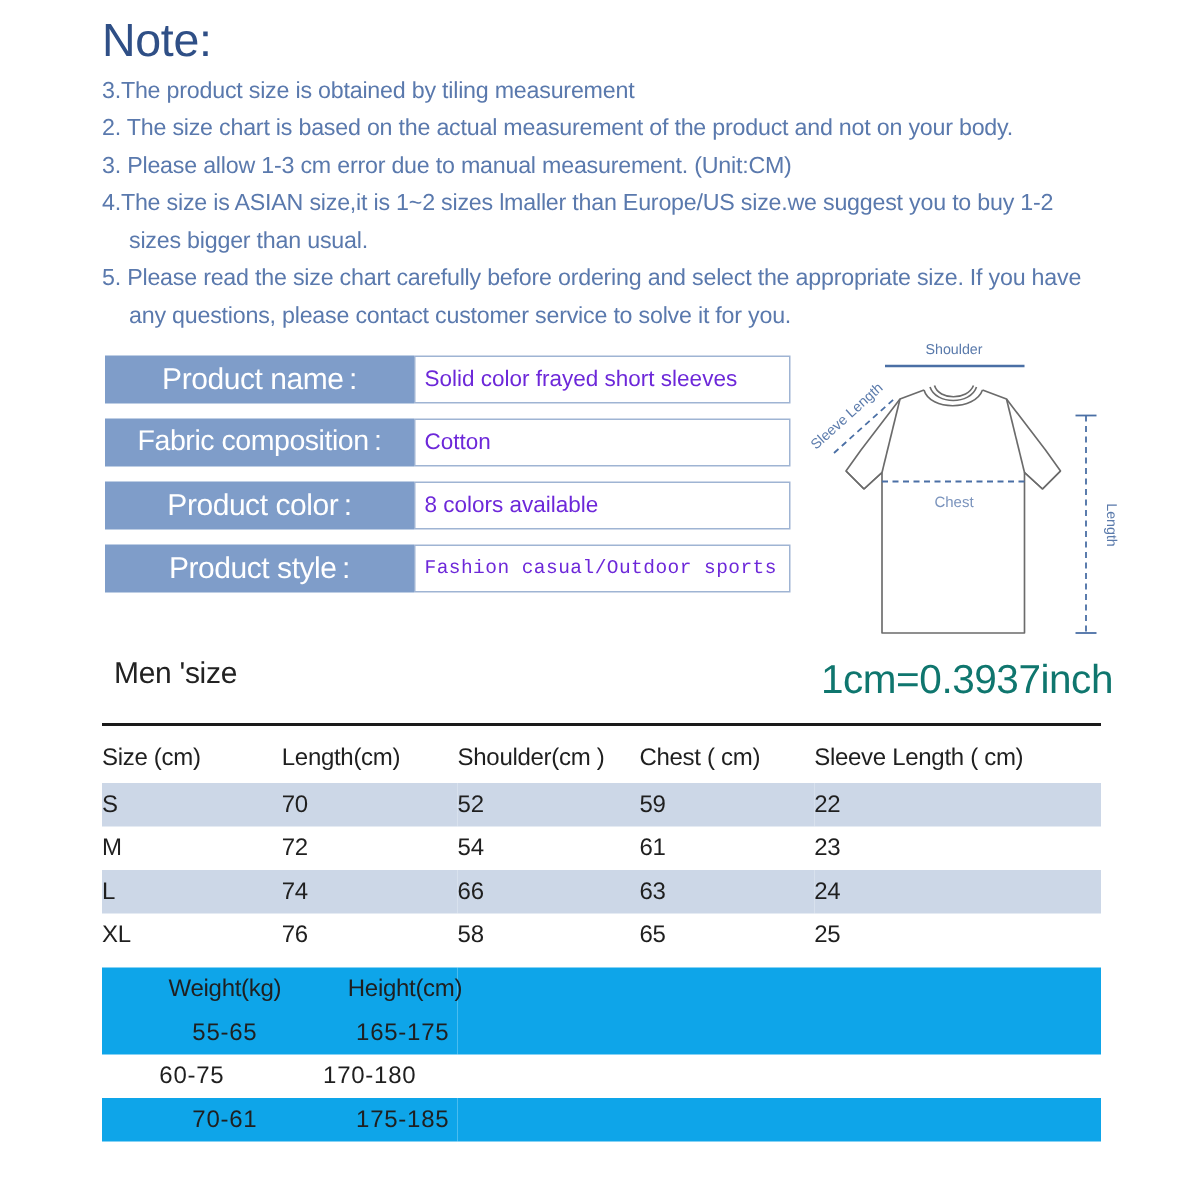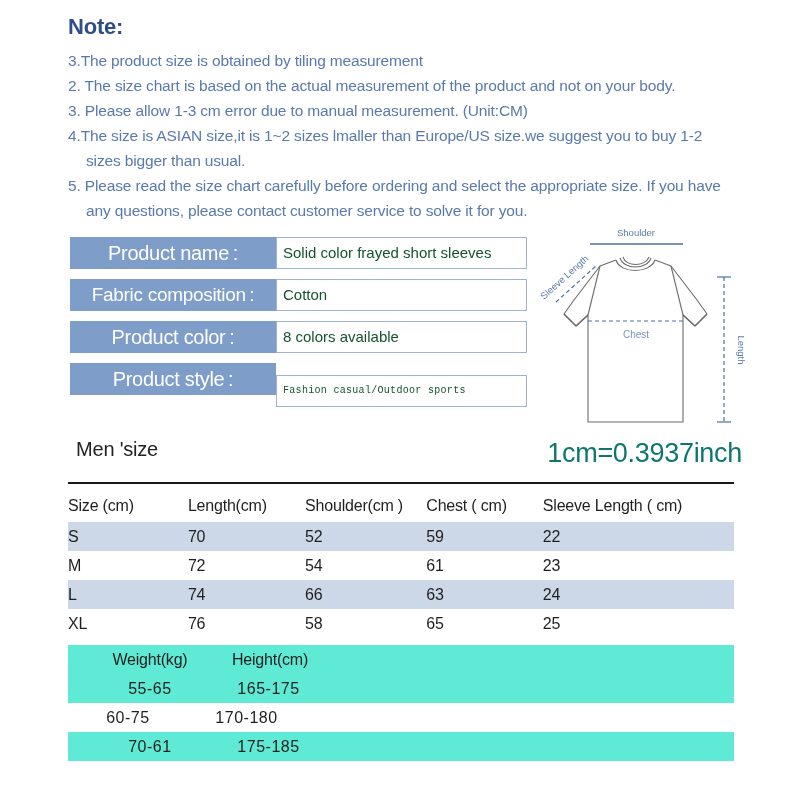--- a/index.html
+++ b/index.html
@@ -17,23 +17,23 @@
   }
 
   
   .note-section {
     position: absolute;
     left: 68px;
     top: 8px;
     width: 700px;
   }
   .note-title {
-    font-size: 22px;
+    font-size: 31px;
     color: #2f4f86;
-    font-weight: 700;
+    font-weight: 400;
     letter-spacing: -0.2px;
     line-height: 38px;
     margin: 0 0 2px 0;
   }
   .note-list {
     margin: 0;
     padding: 0;
     list-style: none;
   }
   .note-item {
@@ -80,33 +80,32 @@
     font-size: 19px;
   }
   .info-value {
     position: absolute;
     left: 206px;
     top: 0;
     width: 251px;
     height: 32px;
     border: 1px solid #9fb4d3;
     box-sizing: border-box;
-    color: #14532d;
+    color: #6d28d9;
     font-size: 15px;
     line-height: 30px;
     padding-left: 6px;
     background: #fff;
     white-space: nowrap;
     overflow: hidden;
   }
   .info-value.mono-style {
     font-family: "Liberation Mono", monospace;
-    font-size: 10px;
+    font-size: 13px;
     letter-spacing: 0.3px;
-    margin-top: 12px;
   }
 
   
   .shirt-wrap {
     position: absolute;
     left: 528px;
     top: 222px;
     width: 250px;
     height: 210px;
   }
@@ -192,21 +191,21 @@
     font-weight: 400;
     color: #1f1f1f;
     font-size: 16px;
     height: 29px;
     padding: 0;
     text-align: center;
     letter-spacing: -0.2px;
   }
   .wh-table tr.striped td,
   .wh-table tr.striped th {
-    background: #5eead4;
+    background: #0ea5e9;
     padding-left: 44px;
   }
   .wh-table col.w1 { width: 18.0%; }
   .wh-table col.w2 { width: 17.6%; }
   .wh-table col.w3 { width: 64.4%; }
   .wh-table td.blank { }
   .wh-table .numcell { letter-spacing: 0.5px; }
 </style>
 </head>
 <body>

